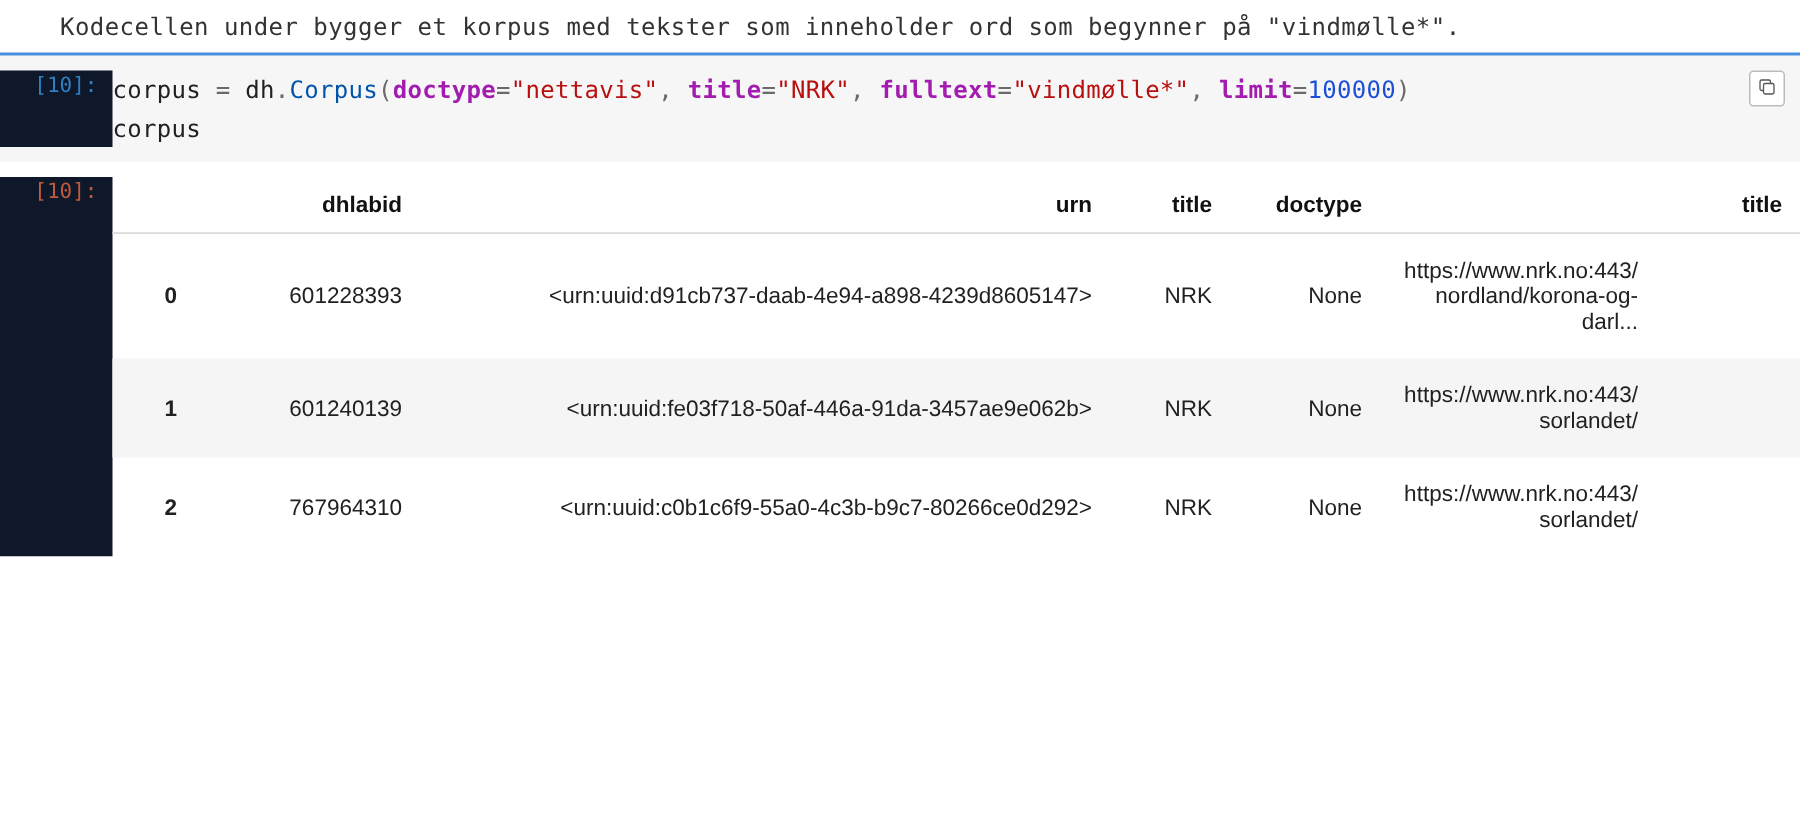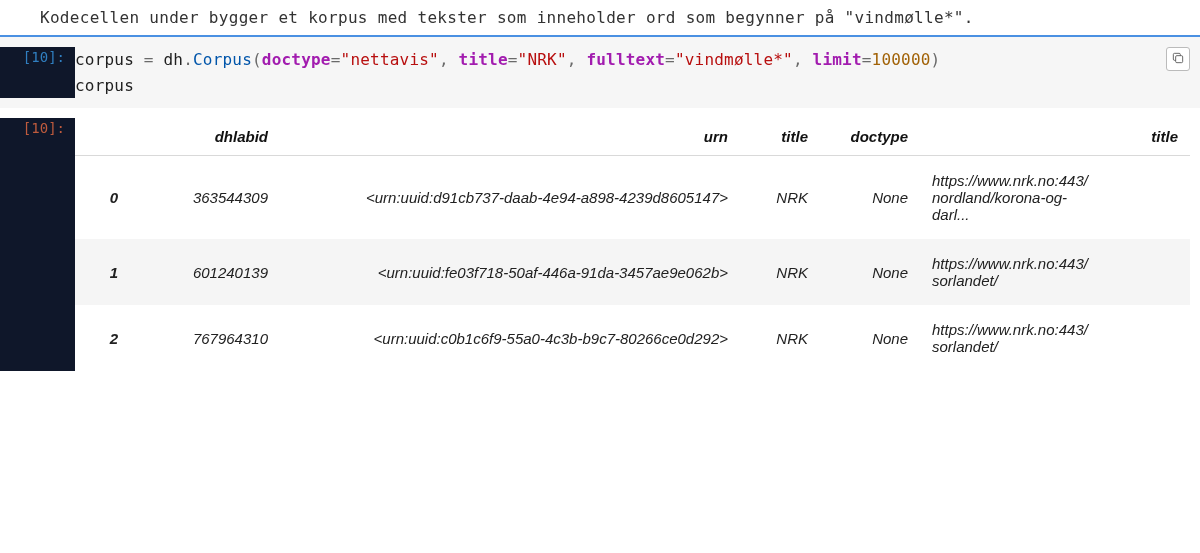--- a/index.html
+++ b/index.html
@@ -74,31 +74,29 @@
       height: 14px;
       stroke: #555;
       fill: none;
       stroke-width: 1.5;
     }
     .tk-var { color: #212121; }
     .tk-op { color: #6a6a6a; }
     .tk-obj { color: #0055aa; }
     .tk-arg { color: #a21caf; font-weight: bold; }
     .tk-str { color: #b80f0f; }
-    .tk-num { color: #a16207; }
+    .tk-num { color: #1d4ed8; }
 
     .output-cell {
       display: flex;
       align-items: flex-start;
       padding-top: 10px;
     }
     .output-area {
       flex: 1;
-      padding-right: 10px;
-      font-style: italic;
     }
 
     table.df {
       border-collapse: collapse;
       width: 100%;
       font-size: 15px;
     }
     table.df thead th {
       text-align: right;
       font-weight: 700;
@@ -124,21 +122,21 @@
       background: #f5f5f5;
     }
     .col-idx { width: 55px; }
     .col-dhlabid { width: 150px; }
     .col-urn { width: 460px; }
     .col-title { width: 80px; }
     .col-authors { width: 100px; }
     .col-oaiid { }
     .wrap-right {
       word-break: break-word;
-      text-align: left;
+      text-align: right;
       max-width: 160px;
     }
   </style>
 </head>
 <body>
 
 <div class="markdown-cell">
   <span>Kodecellen under bygger et korpus med tekster som inneholder ord som begynner på "vindmølle*".</span>
 </div>
 
@@ -176,21 +174,21 @@
           <th class="col-dhlabid">dhlabid</th>
           <th class="col-urn">urn</th>
           <th class="col-title">title</th>
           <th class="col-authors">doctype</th>
           <th class="col-oaiid">title</th>
         </tr>
       </thead>
       <tbody>
         <tr>
           <th class="col-idx">0</th>
-          <td class="col-dhlabid">363544309</td>
+          <td class="col-dhlabid">601228393</td>
           <td class="col-urn">&lt;urn:uuid:d91cb737-daab-4e94-a898-4239d8605147&gt;</td>
           <td class="col-title">NRK</td>
           <td class="col-authors">None</td>
           <td class="col-oaiid">
               <div class="wrap-right">https://www.nrk.no:443/nordland/korona-og-darl...</div>
             </td>
         </tr>
         <tr>
           <th class="col-idx">1</th>
           <td class="col-dhlabid">601240139</td>

